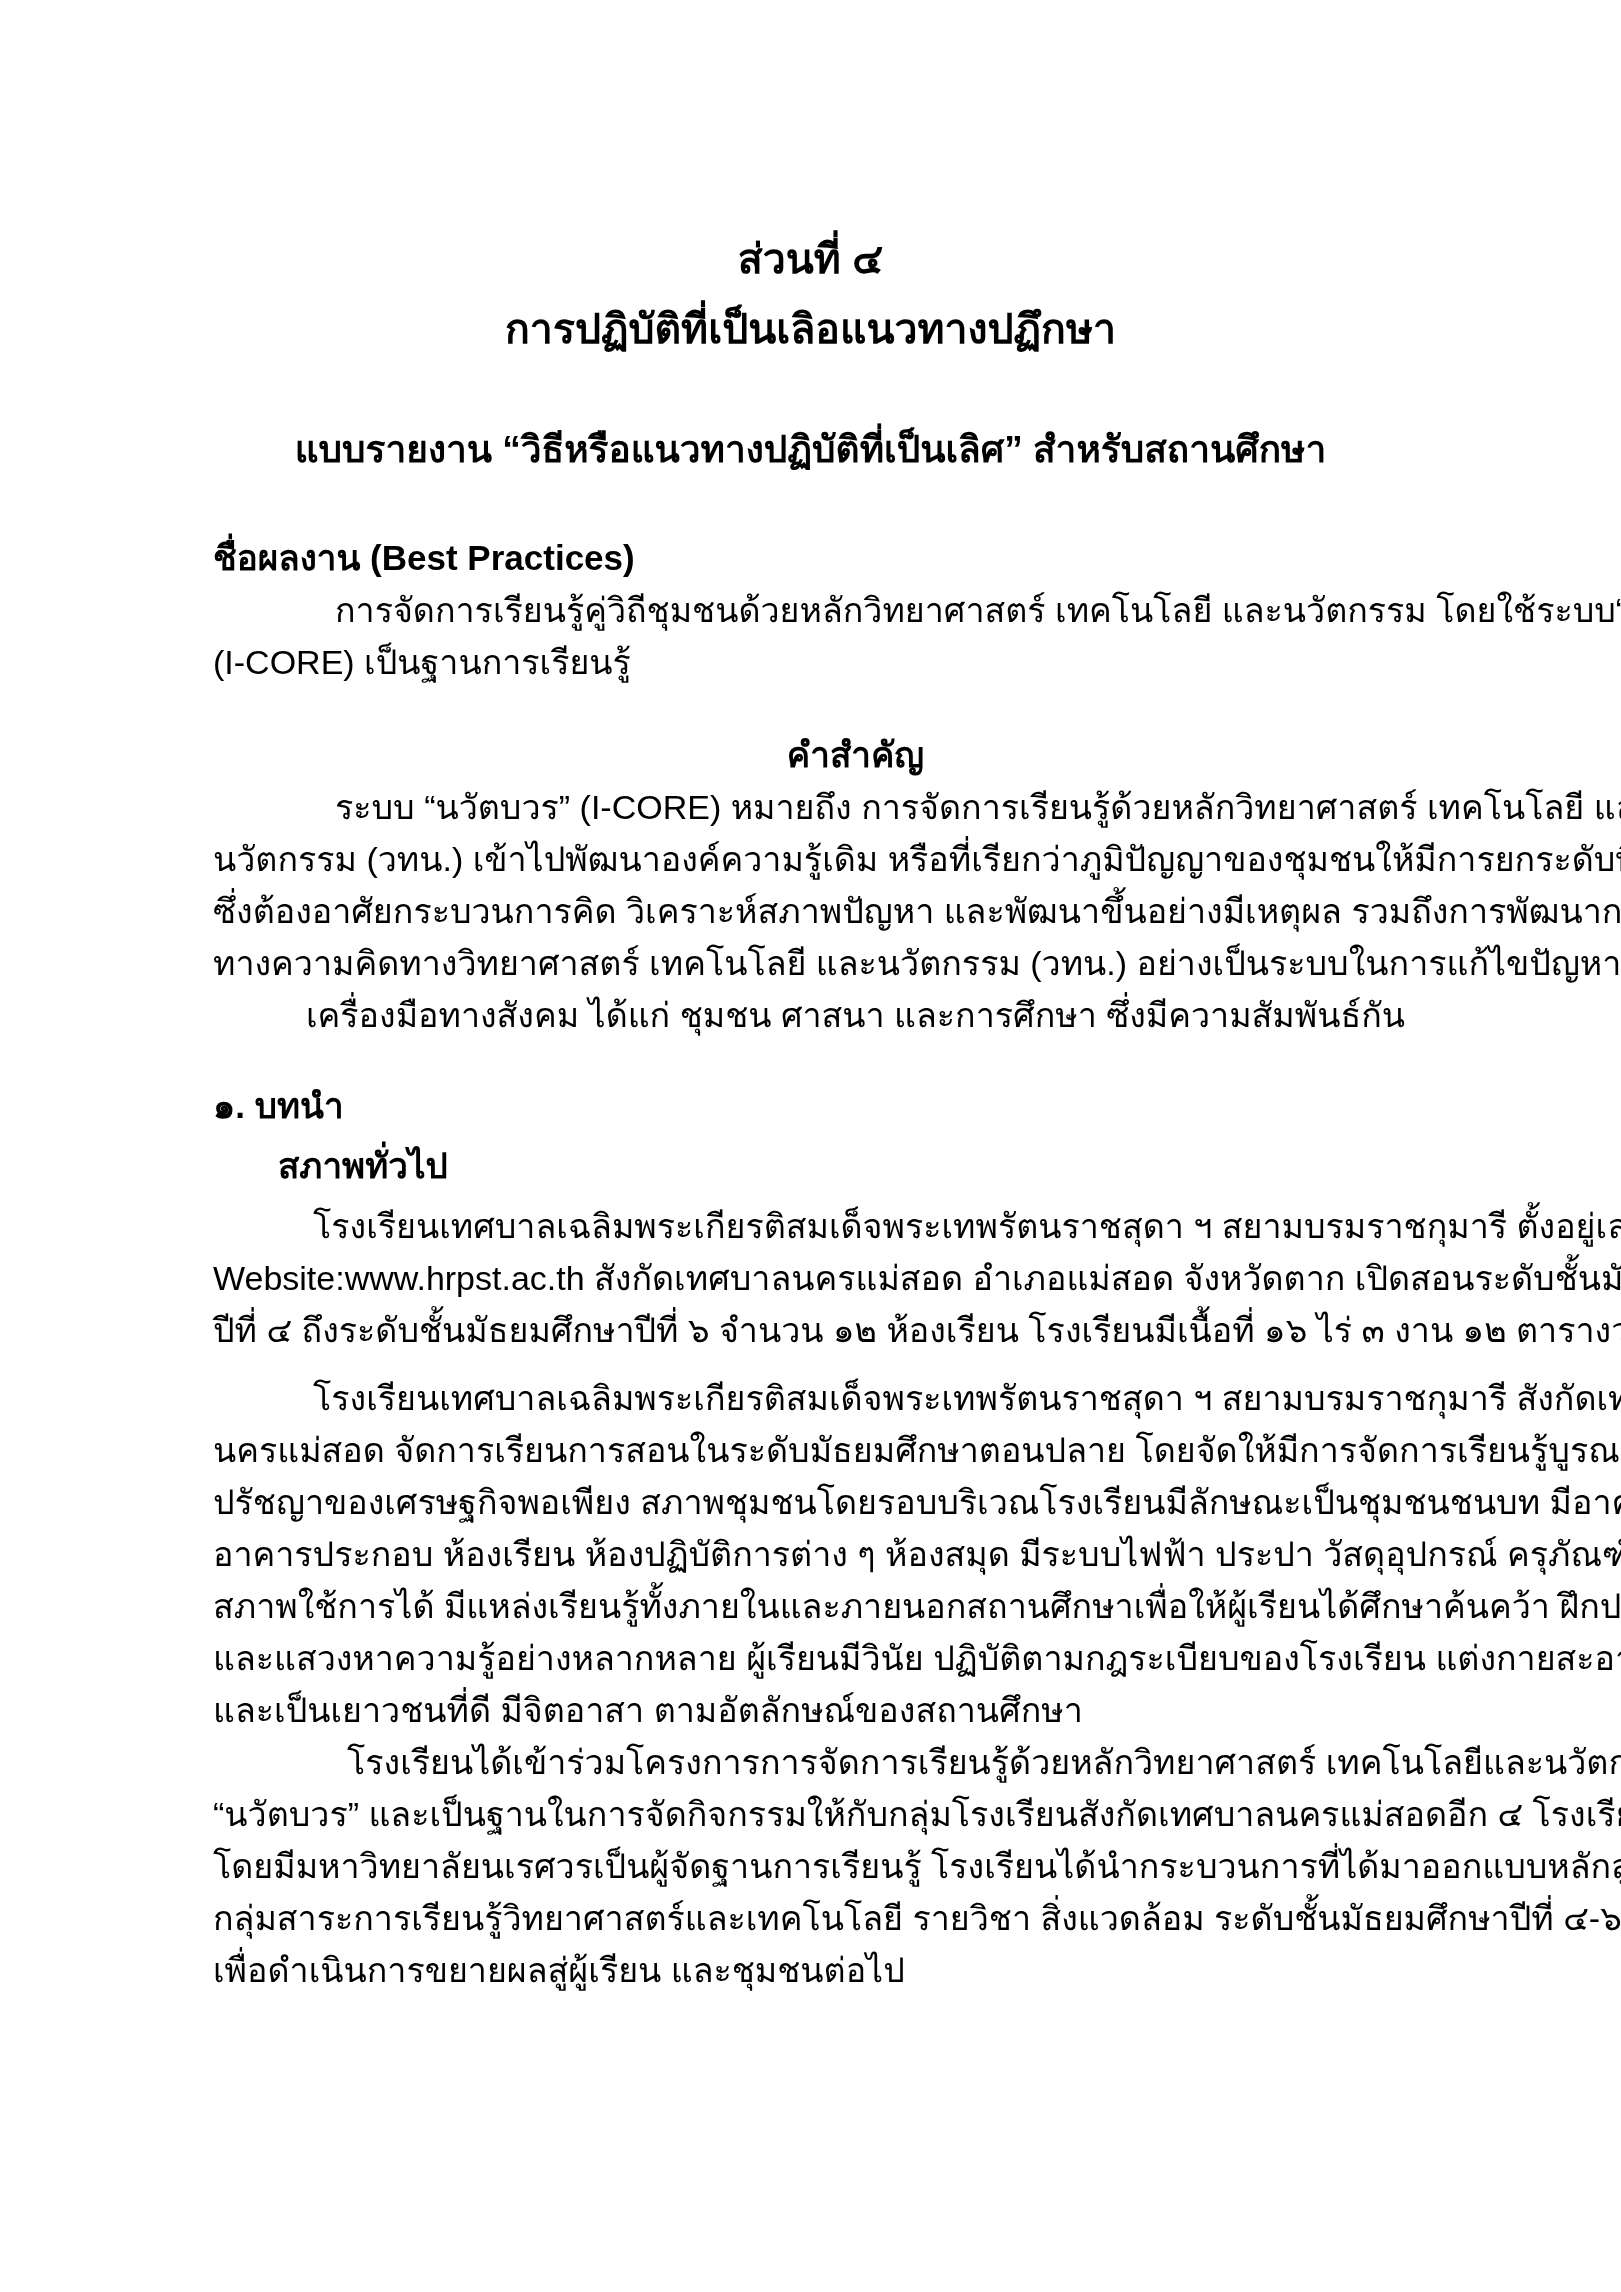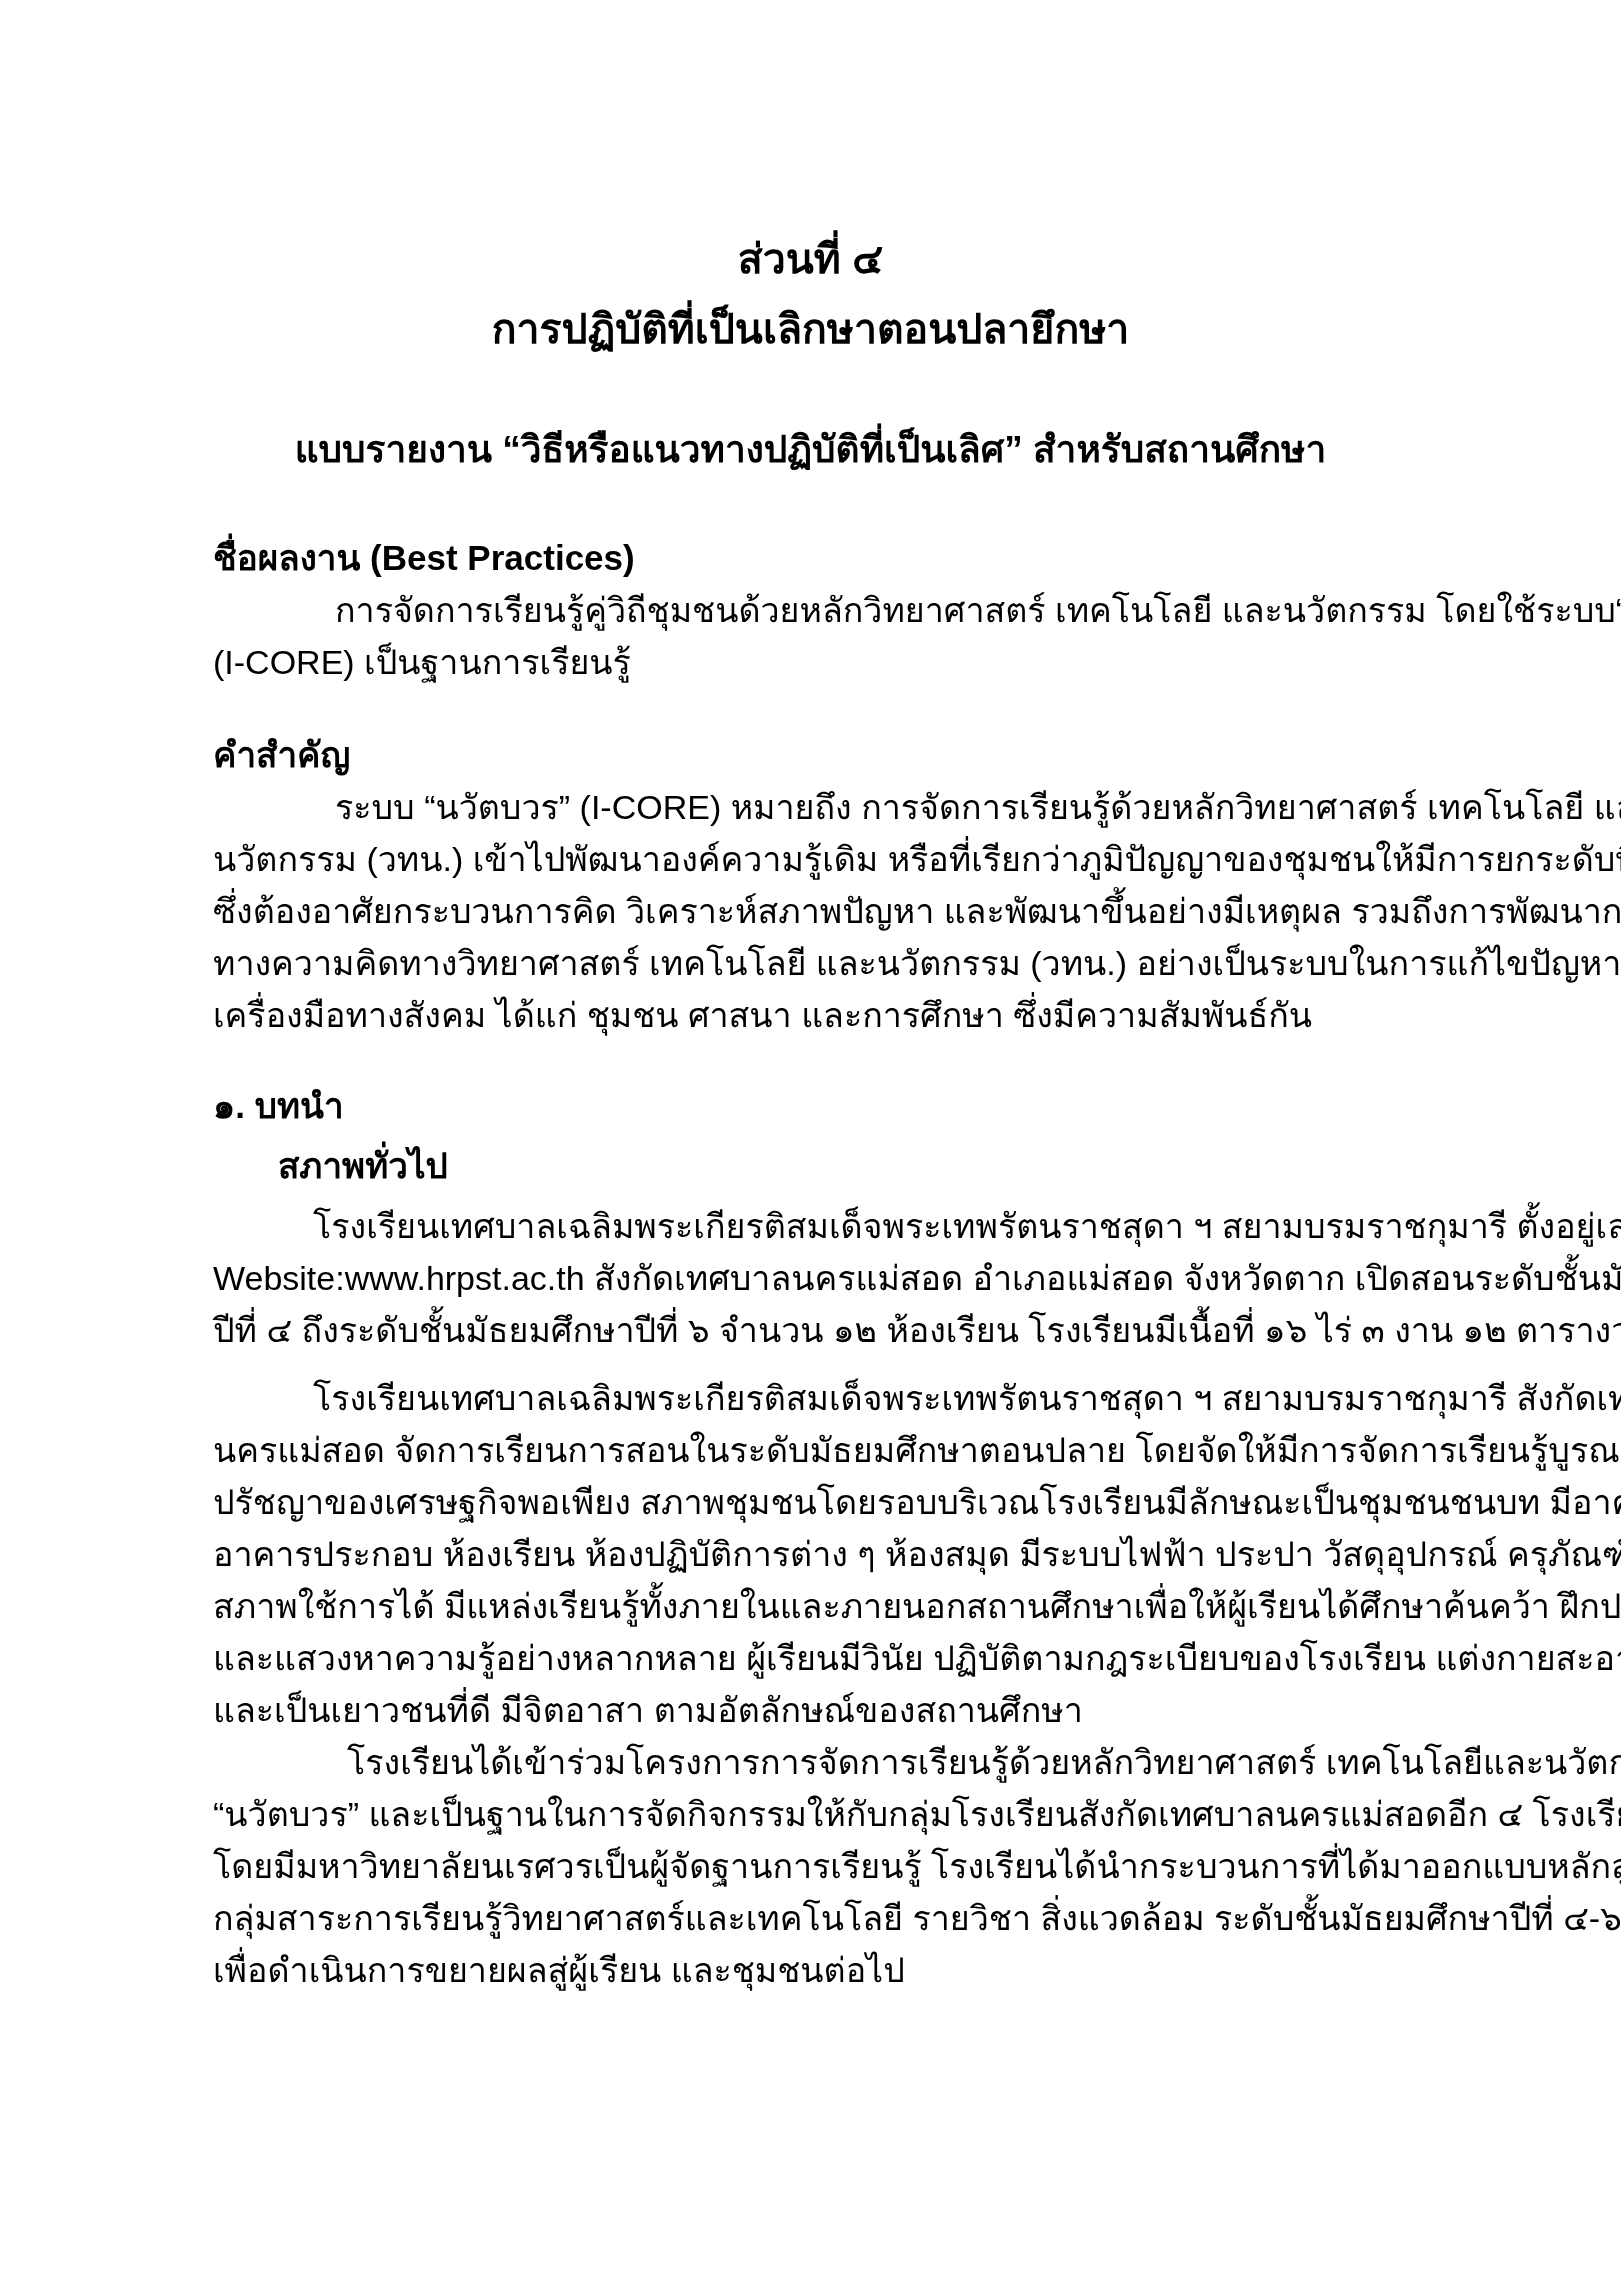--- a/index.html
+++ b/index.html
@@ -34,21 +34,21 @@
   }
   .subtitle-block { margin-top: 57px; }
   .subtitle-line {
     font-size: 37px;
     font-weight: bold;
     line-height: 57px;
     white-space: nowrap;
   }
   .doc-section { margin: 0; }
   .section-best-practice { margin-top: 54px; }
-  .section-keywords { margin-top: 41px; }
+  .section-keywords { margin-top: 41px; text-align: center; }
   .section-intro { margin-top: 39px; }
   .heading {
     font-size: 35px;
     font-weight: bold;
     line-height: 52px;
     margin: 0;
     white-space: nowrap;
   }
   .subheading {
     font-size: 35px;
@@ -70,21 +70,21 @@
   .para-2 { margin-top: 16px; }
   .para-3 { margin-top: 0; }
 </style>
 </head>
 <body>
 
 <div class="page">
 
   <div class="center-block">
     <div class="title-line">ส่วนที่ ๔</div>
-    <div class="title-line">การปฏิบัติที่เป็นเลิกษาตอนปลายึกษา</div>
+    <div class="title-line">การปฏิบัติที่เป็นเลิอแนวทางปฏึกษา</div>
   </div>
 
   <div class="center-block subtitle-block">
     <div class="subtitle-line">แบบรายงาน “วิธีหรือแนวทางปฏิบัติที่เป็นเลิศ” สำหรับสถานศึกษา</div>
   </div>
 
   <div class="doc-section section-best-practice">
     <h2 class="heading">ชื่อผลงาน (Best Practices)</h2>
     <div class="para">
       <div class="line ind-a">การจัดการเรียนรู้คู่วิถีชุมชนด้วยหลักวิทยาศาสตร์ เทคโนโลยี และนวัตกรรม โดยใช้ระบบ“นวัตบวร”</div>

